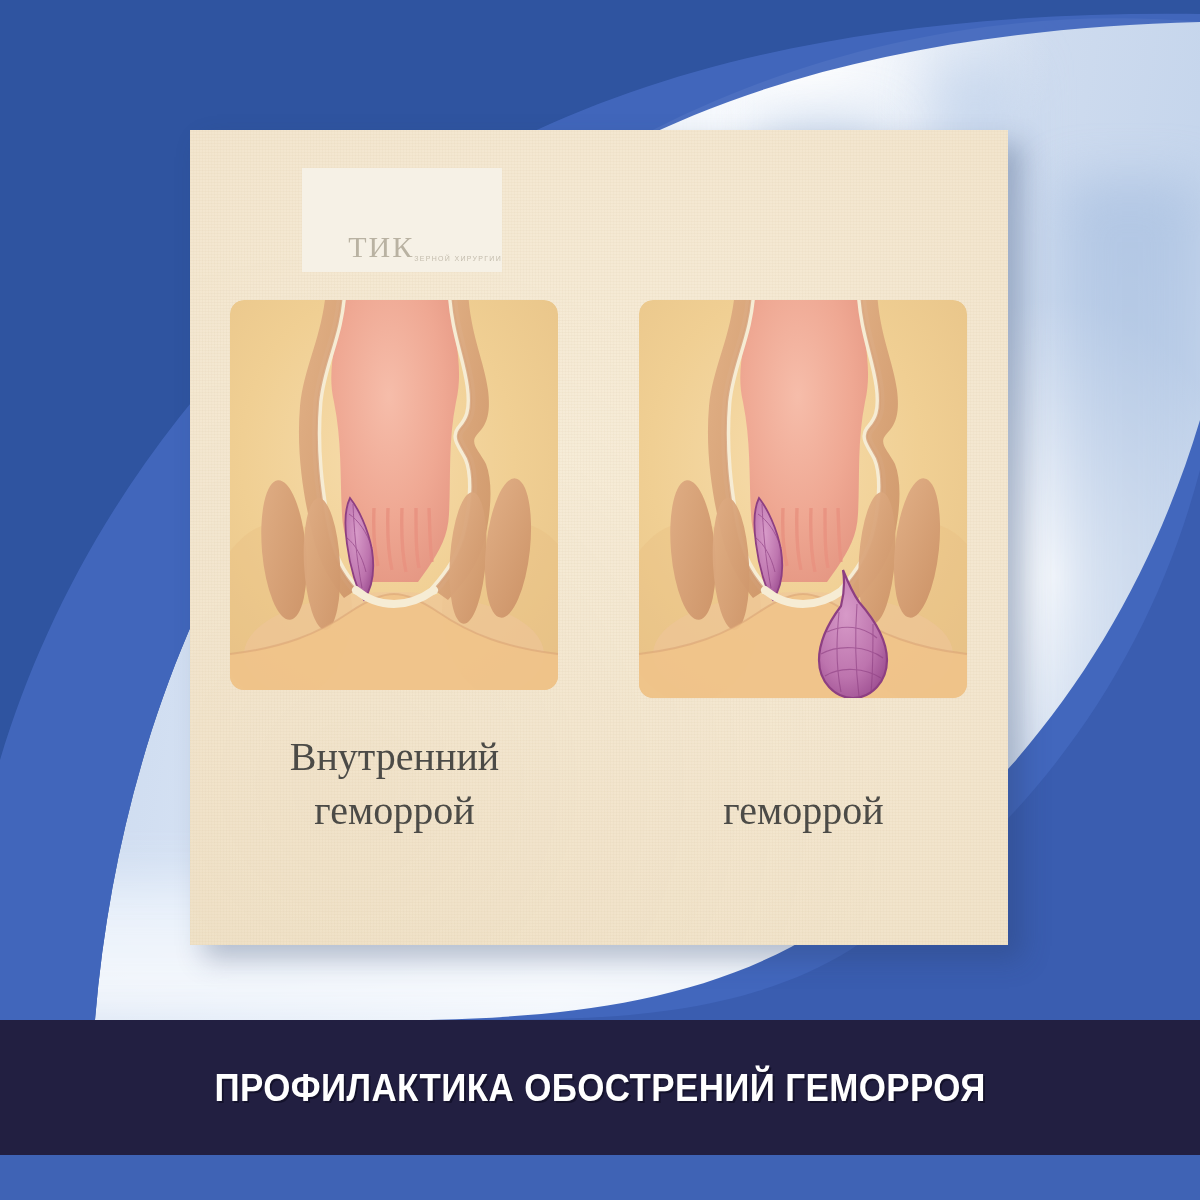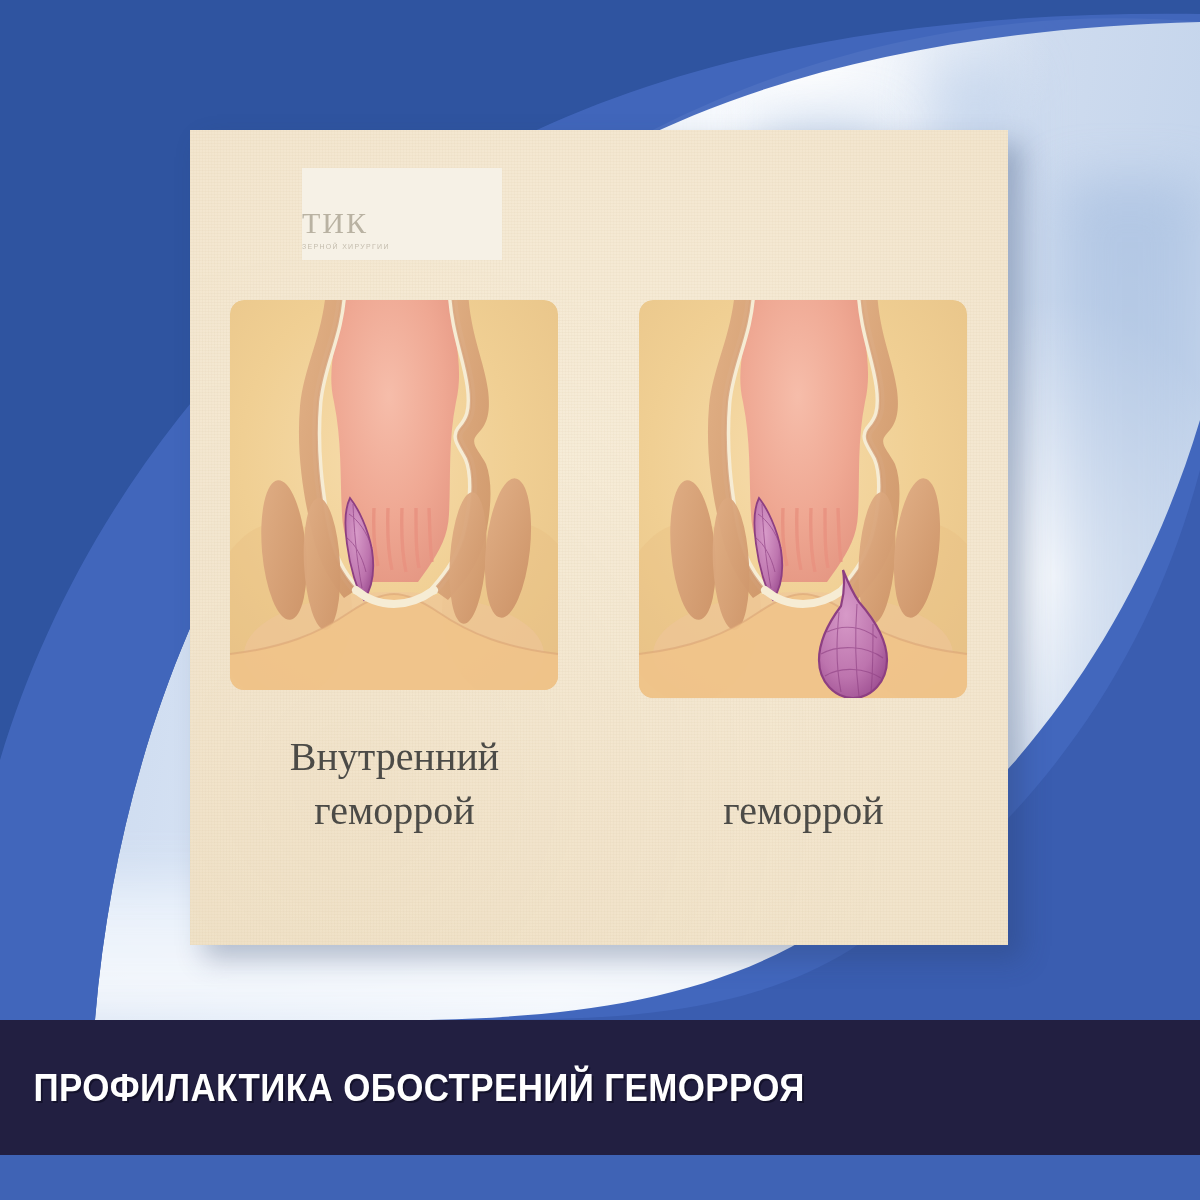--- a/index.html
+++ b/index.html
@@ -35,22 +35,22 @@
   }
   .card:after{ 
     content:"";position:absolute;inset:0;pointer-events:none;opacity:.55;
     background-image:
       repeating-linear-gradient(0deg, rgba(190,165,120,.10) 0 1px, rgba(255,255,255,0) 1px 3px),
       repeating-linear-gradient(90deg, rgba(190,165,120,.09) 0 1px, rgba(255,255,255,0) 1px 3px),
       radial-gradient(circle at 20% 80%, rgba(205,175,125,.12), rgba(255,255,255,0) 60%);
   }
 
   
-  .watermark{position:absolute;left:112px;top:38px;width:200px;height:92px;
-    background:#f6f1e6;display:flex;flex-direction:column;align-items:flex-start;justify-content:flex-end;
+  .watermark{position:absolute;left:112px;top:38px;width:200px;height:104px;
+    background:#f6f1e6;display:flex;flex-direction:row;align-items:flex-end;justify-content:flex-end;
     padding-bottom:10px;box-sizing:border-box;z-index:3;}
   .wm-main{font-family:"Liberation Serif", serif;font-size:30px;letter-spacing:2px;
     color:#b9b2a2;line-height:1;}
   .wm-sub{font-family:"Liberation Sans", sans-serif;font-size:7px;letter-spacing:1.3px;
     color:#c3bcad;margin-top:5px;}
 
   
   .title{position:absolute;left:0;right:0;top:60px;text-align:center;
     font-family:"Liberation Serif", serif;font-size:56px;color:#4c4b47;
     letter-spacing:.5px;z-index:4;}
@@ -60,21 +60,21 @@
     display:flex;justify-content:space-around;z-index:2;}
   .fig{width:345px;height:420px;position:relative;}
 
   
   .captions{position:absolute;left:0;top:600px;width:818px;display:flex;z-index:4;}
   .caption{flex:1;text-align:center;font-family:"Liberation Serif", serif;
     font-size:40px;line-height:1.35;color:#4c4b47;}
 
   
   .banner{position:absolute;left:0;top:1020px;width:1200px;height:137px;
-    background:#221f41;display:flex;align-items:center;justify-content:flex-start;z-index:6;}
+    background:#221f41;display:flex;align-items:center;justify-content:center;z-index:6;}
   .banner-text{color:#ffffff;font-family:"Liberation Sans", sans-serif;
     font-weight:bold;font-size:38px;letter-spacing:.4px;
     transform:scaleX(.92);transform-origin:center;
     text-shadow:2px 2px 0 rgba(10,8,28,.55);white-space:nowrap;}
   .footstrip{position:absolute;left:0;top:1155px;width:1200px;height:45px;
     background:#3f63b5;z-index:6;}
 </style>
 </head>
 <body>
 

